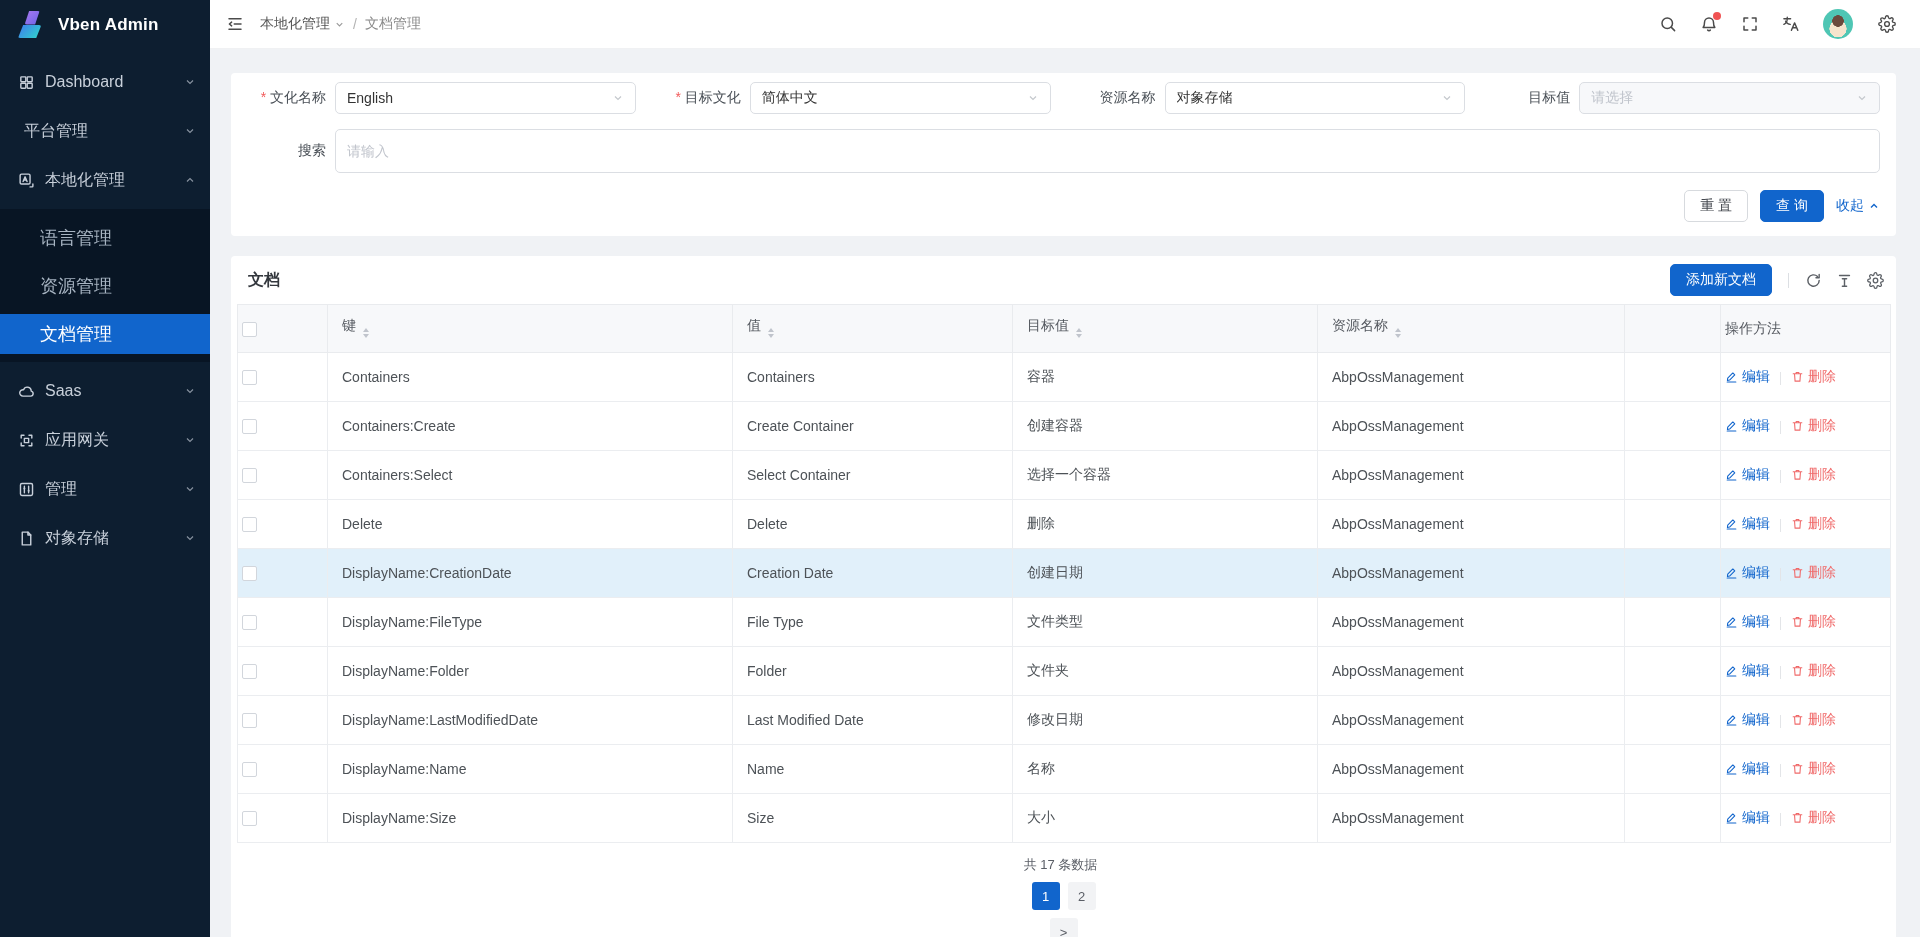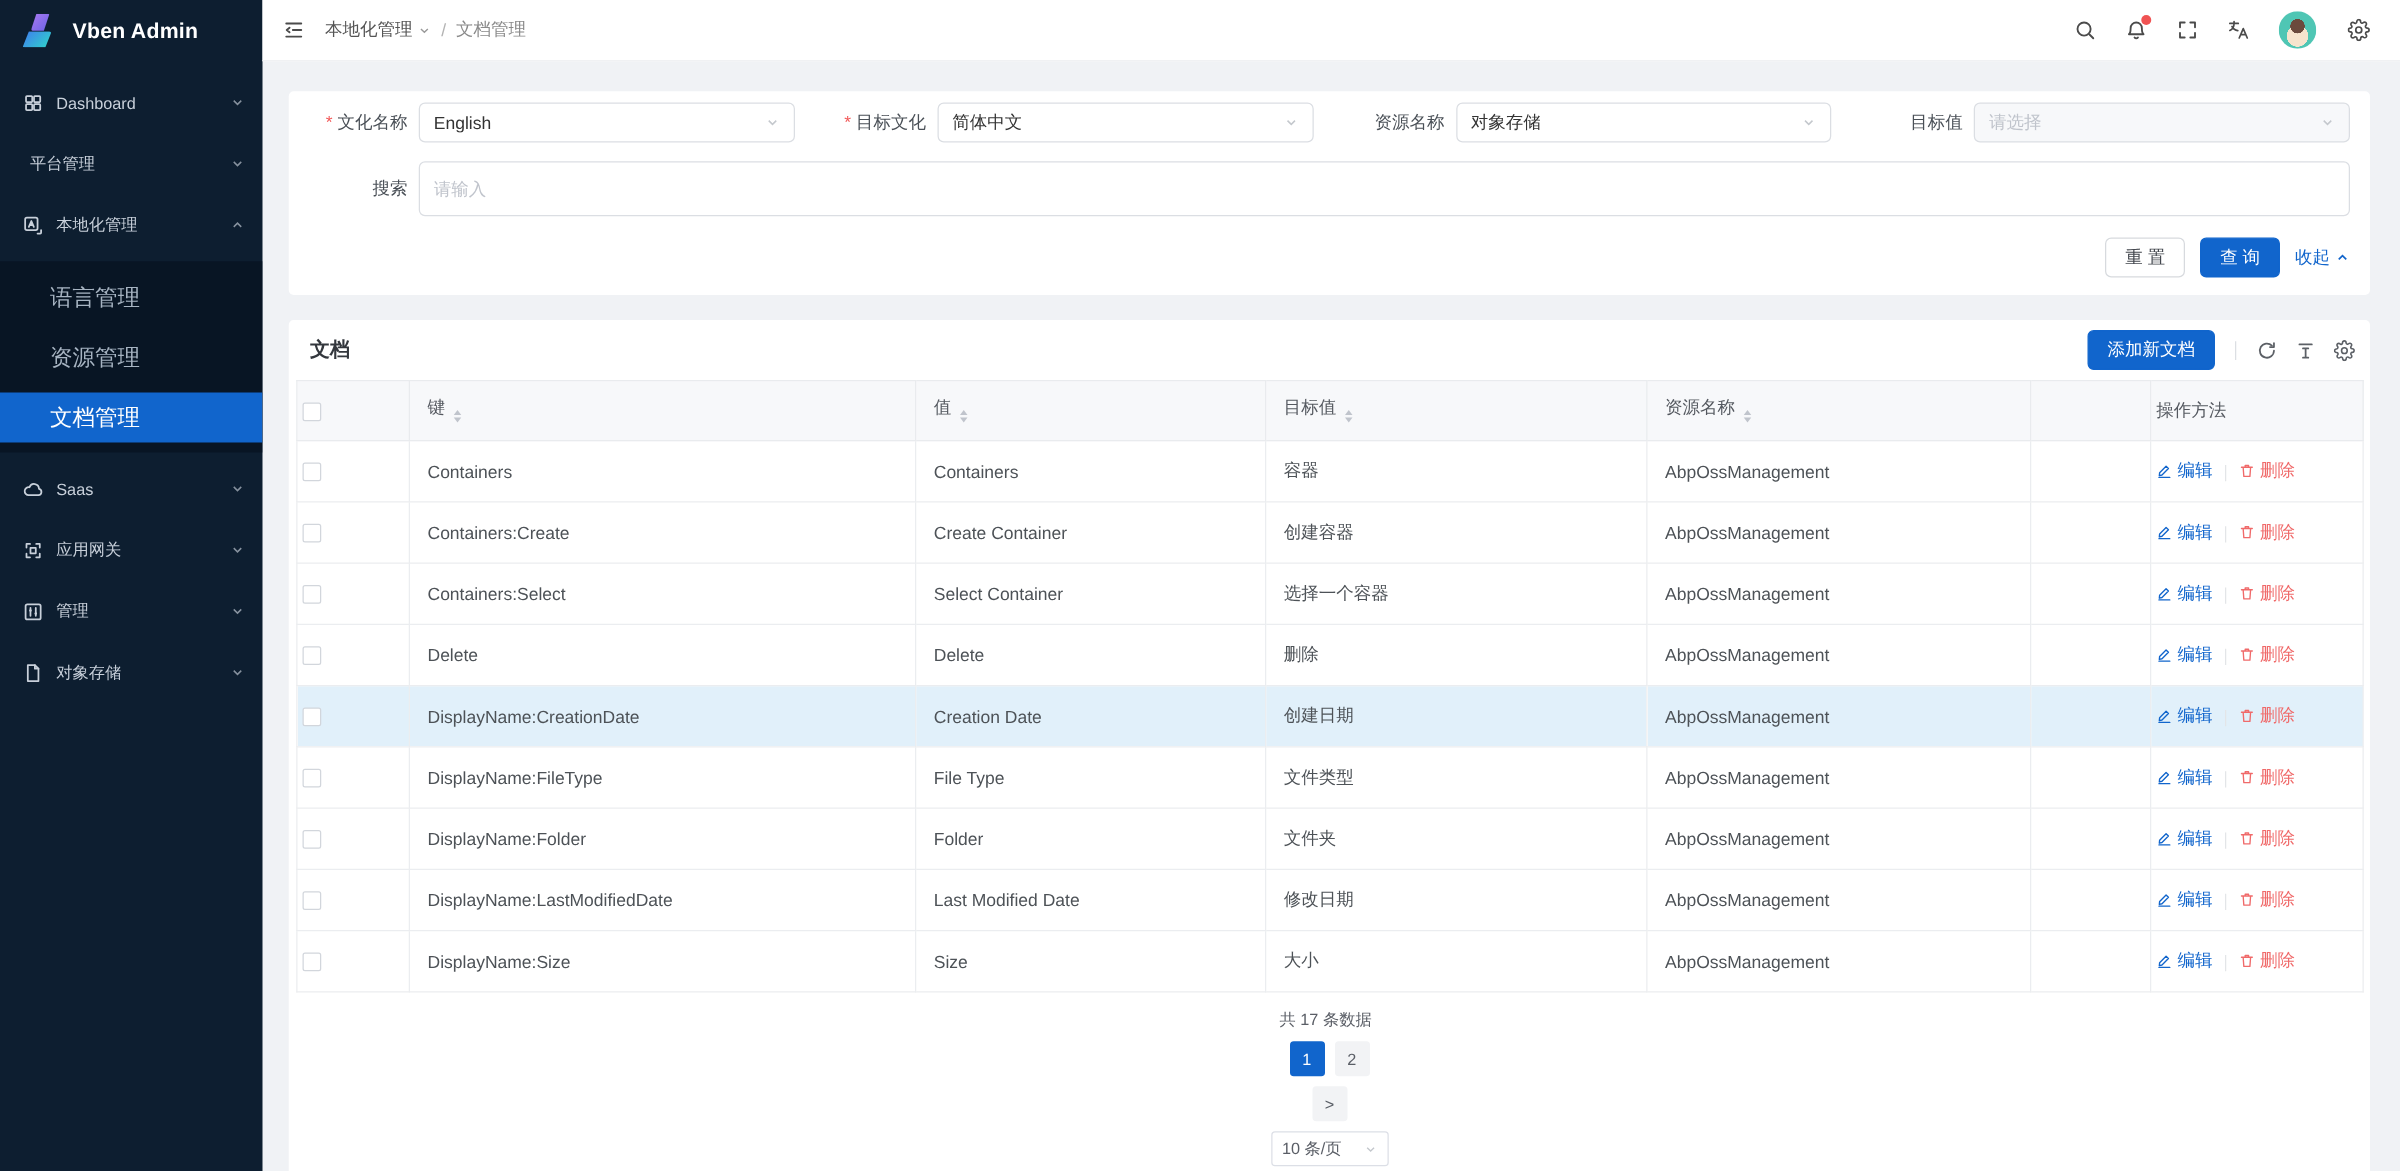--- a/index.html
+++ b/index.html
@@ -14,21 +14,21 @@
   .logo-icon::before { content:""; position:absolute; left:22%; top:0; width:50%; height:50%;
       background:linear-gradient(135deg,#a879f0,#6a62e6); clip-path:polygon(30% 0,100% 0,70% 100%,0 100%); border-radius:2px; }
   .logo-icon::after { content:""; position:absolute; left:0; top:52%; width:78%; height:48%;
       background:linear-gradient(135deg,#3f7bf0,#2fd8c8); clip-path:polygon(22% 0,100% 0,78% 100%,0 100%); border-radius:2px; }
   .logo-text { color:#fff; font-weight:bold; font-size:17px; letter-spacing:.2px; }
   nav.menu { flex:1; padding-top:4px; overflow:hidden; }
   .nav-item { height:40px; margin-top:9px; display:flex; align-items:center; padding:0 14px 0 18px; color:#c8d0da; cursor:pointer; }
   .nav-item.no-icon { padding-left:24px; }
   .nav-icon { width:17px; height:17px; margin-right:10px; color:#c8d0da; }
   .nav-icon svg { width:17px; height:17px; }
-  .nav-label { font-size:13px; }
+  .nav-label { font-size:16px; }
   .nav-chevron { margin-left:auto; color:#86919e; }
   .nav-chevron svg { width:12px; height:12px; }
   .nav-chevron.up svg { transform:rotate(180deg); }
   .submenu { background:var(--submenu-bg,#081524); margin-top:9px; padding:1px 0 8px; }
   .sub-item { height:40px; margin-top:8px; display:flex; align-items:center; padding-left:40px; color:#a7b4c2; font-size:18px; cursor:pointer; }
   .sub-item.active { background:var(--primary,#1165cc); color:#fff; }
 
   
   .main { flex:1; display:flex; flex-direction:column; min-width:0; }
   .topbar { height:49px; background:#fff; display:flex; align-items:center; padding:0 24px 0 16px; border-bottom:1px solid #f0f1f3; flex:none; }
@@ -552,20 +552,40 @@
                   <span>编辑</span>
                 </a><span class="act-sep"></span><a class="act del">
                   <svg viewBox="0 0 24 24" fill="none" stroke="currentColor" stroke-width="2" stroke-linecap="round" stroke-linejoin="round">
                     <path d="M4 7h16M9.5 7V4.5h5V7M6.5 7l1 13.5h9l1-13.5"></path>
                   </svg>
                   <span>删除</span>
                 </a></td>
             </tr>
             <tr>
               <td class="c-center"><span class="checkbox"></span></td>
+              <td>DisplayName:Name</td>
+              <td>Name</td>
+              <td>名称</td>
+              <td>AbpOssManagement</td>
+              <td></td>
+              <td class="c-center"><a class="act">
+                  <svg viewBox="0 0 24 24" fill="none" stroke="currentColor" stroke-width="2" stroke-linecap="round" stroke-linejoin="round">
+                    <path d="m5 15 9.5-9.5 3.5 3.5L8.5 18.5 4.5 19.5z"></path>
+                    <path d="M4 22h16"></path>
+                  </svg>
+                  <span>编辑</span>
+                </a><span class="act-sep"></span><a class="act del">
+                  <svg viewBox="0 0 24 24" fill="none" stroke="currentColor" stroke-width="2" stroke-linecap="round" stroke-linejoin="round">
+                    <path d="M4 7h16M9.5 7V4.5h5V7M6.5 7l1 13.5h9l1-13.5"></path>
+                  </svg>
+                  <span>删除</span>
+                </a></td>
+            </tr>
+            <tr>
+              <td class="c-center"><span class="checkbox"></span></td>
               <td>DisplayName:Size</td>
               <td>Size</td>
               <td>大小</td>
               <td>AbpOssManagement</td>
               <td></td>
               <td class="c-center"><a class="act">
                   <svg viewBox="0 0 24 24" fill="none" stroke="currentColor" stroke-width="2" stroke-linecap="round" stroke-linejoin="round">
                     <path d="m5 15 9.5-9.5 3.5 3.5L8.5 18.5 4.5 19.5z"></path>
                     <path d="M4 22h16"></path>
                   </svg>

